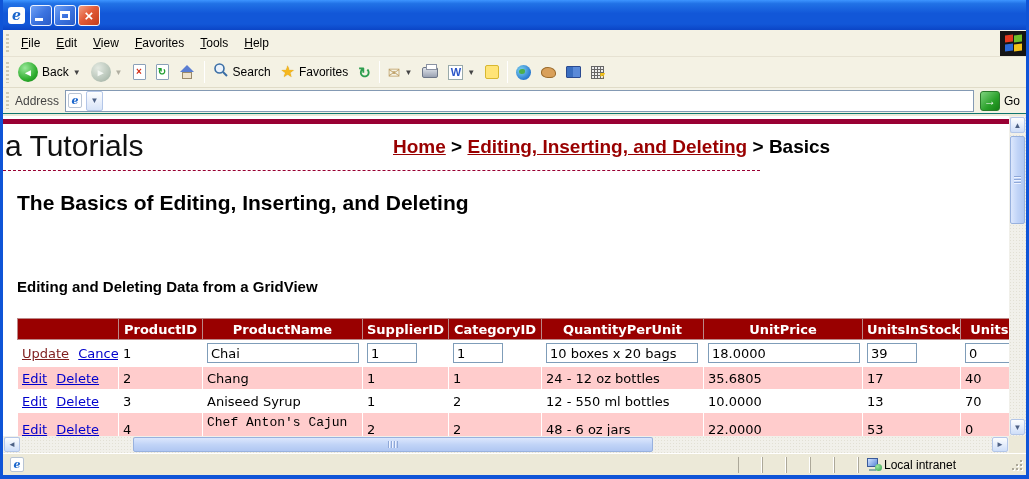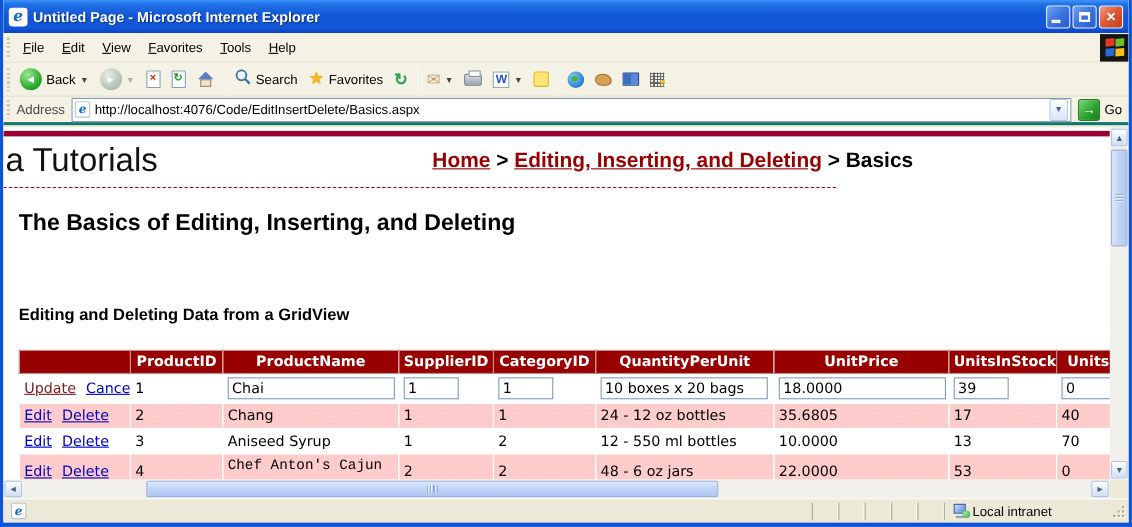--- a/index.html
+++ b/index.html
@@ -85,21 +85,21 @@
     position:relative; }
   .globe::after { content:""; position:absolute; left:3px; top:4px; width:6px; height:5px; background:#4cae4c; border-radius:50% 30% 50% 40%; }
   .handico { width:15px; height:11px; background:#d9a05a; border-radius:50% 60% 40% 50%; border:1px solid #9a6a2a; }
   .bookico { width:15px; height:12px; background:linear-gradient(90deg,#3a6ec0 50%, #5a8ad8 50%); border:1px solid #2a4a90; border-radius:1px; }
   .msgr { width:13px; height:13px;
     background:repeating-linear-gradient(0deg,#666 0 1px,transparent 1px 3px),
                repeating-linear-gradient(90deg,#666 0 1px,transparent 1px 3px), #eee; position:relative; }
   .msgr::after { content:""; position:absolute; right:-1px; bottom:-1px; width:5px; height:7px; background:#f3c21a; clip-path:polygon(0 0,100% 0,40% 100%,60% 40%,0 60%); }
 
   
-  .addressbar { height:26px; flex:0 0 26px; border-bottom:3px solid #0f766e; }
+  .addressbar { height:26px; flex:0 0 26px; border-bottom:1px solid #0f766e;text-align:center; }
   .addr-label { font-size:12px; color:#444; margin:0 6px 0 2px; }
   .addr-input { flex:1; height:22px; background:#fff; border:1px solid #849ab4; display:flex; align-items:center; padding:0 2px; }
   .addr-ie { width:14px; height:15px; background:#fff; border:1px solid #b8c4d4; border-radius:2px; margin-right:4px;
     display:flex; align-items:center; justify-content:center; color:#1a66cc; font-weight:bold; font-style:italic;
     font-size:11px; font-family:"DejaVu Serif",serif; }
   .addr-text { font-size:12px; color:#000; flex:1; white-space:nowrap; overflow:hidden; }
   .addr-drop { width:17px; height:20px; background:linear-gradient(#fefefe,#d8e4f8); border:1px solid #b3c6e8; border-radius:2px;
     display:flex; align-items:center; justify-content:center; font-size:8px; color:#4d6185; }
   .go-btn { display:flex; align-items:center; gap:4px; margin:0 6px; }
   .go-ico { width:20px; height:20px; border-radius:3px; border:1px solid #2a7a2a;
@@ -188,21 +188,20 @@
 
   .mag { display:inline-block; }
 </style>
 </head>
 <body>
 
 <div class="window">
 
   <div class="titlebar">
     <div class="app-icon">e</div>
-    <div class="title-text">Untitled Page - Microsoft Internet Explorer</div>
     <div class="win-btns">
       <div class="win-btn">
           <span class="glyph-min"></span>
         </div>
       <div class="win-btn">
           <span class="glyph-max"></span>
         </div>
       <div class="win-btn close">
           <span class="glyph-close">×</span>
         </div>
@@ -297,21 +296,20 @@
     <div class="tb-btn">
       <span class="msgr"></span>
     </div>
   </div>
 
   <div class="bar addressbar">
     <div class="grip"></div>
     <span class="addr-label">Address</span>
     <div class="addr-input">
       <span class="addr-ie">e</span>
-      <span class="addr-text">http://localhost:4076/Code/EditInsertDelete/Basics.aspx</span>
       <span class="addr-drop">▼</span>
     </div>
     <div class="go-btn">
       <span class="go-ico">→</span>
       <span class="go-label">Go</span>
     </div>
   </div>
 
   <div class="strip"></div>
 

